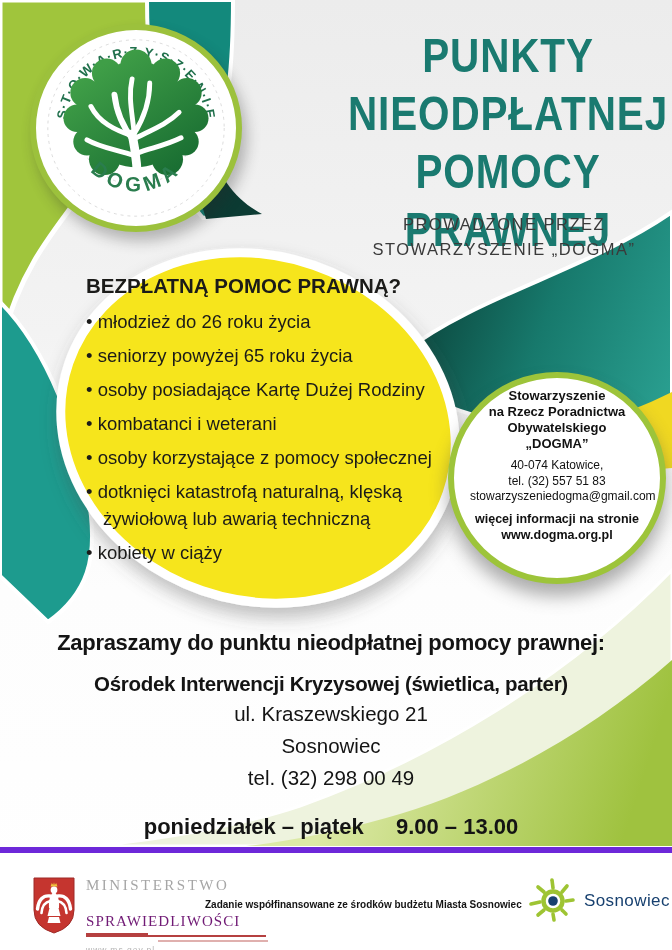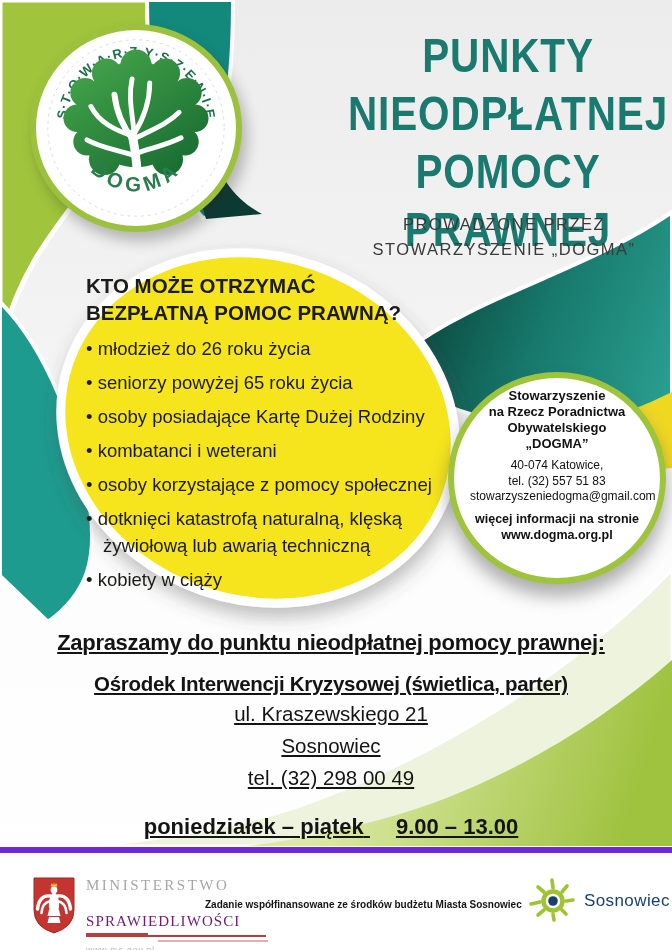--- a/index.html
+++ b/index.html
@@ -29,21 +29,21 @@
   
   .contact { position:absolute; left:448px; top:372px; width:218px; height:212px; border:6px solid #9dc43a;
              border-radius:50%; background:#ffffff; box-shadow:0 12px 18px rgba(70,70,70,.45);
              display:flex; flex-direction:column; justify-content:flex-start; text-align:center;
              padding:10px 16px; z-index:4; color:#111111; }
   .c-name { font-weight:bold; font-size:13px; line-height:16px; }
   .c-addr { margin-top:6px; font-size:12px; line-height:15.5px; }
   .c-info { margin-top:6px; font-weight:bold; font-size:12.5px; line-height:16px; }
 
   
-  .invite { position:absolute; left:0; top:630px; width:662px; text-align:center; color:#141414; z-index:2;text-decoration:underline; }
+  .invite { position:absolute; left:0; top:630px; width:662px; text-align:center; color:#141414; z-index:2; }
   .inv-head  { font-size:22px; font-weight:bold; letter-spacing:-0.3px; }
   .inv-venue { margin-top:16px; font-size:20.5px; font-weight:bold; letter-spacing:-0.3px; }
   .inv-addr  { font-size:20.5px; line-height:32px; margin-top:2px; }
   .inv-hours { margin-top:20px; font-size:22px; font-weight:bold; }
   .inv-hours .time { margin-left:26px; }
 
   
   .footer { position:absolute; left:0; top:847px; width:672px; height:103px; background:#ffffff;
             border-top:6px solid #6d28d9; z-index:5; }
   .ministry { position:absolute; left:33px; top:24px; display:flex; }
@@ -153,21 +153,20 @@
     </div>
   <div class="subtitle">
 
   <div>PROWADZONE PRZEZ</div>
       <div>STOWARZYSZENIE „DOGMA”</div>
     </div>
 
   <div class="eligibility">
     <div class="elig-head">
 
-    <div>KTO MOŻE OTRZYMAĆ</div>
         <div>BEZPŁATNĄ POMOC PRAWNĄ?</div>
       </div>
     <ul class="elig-list">
 
     <li>młodzież do 26 roku życia</li>
         <li>seniorzy powyżej 65 roku życia</li>
         <li>osoby posiadające Kartę Dużej Rodziny</li>
         <li>kombatanci i weterani</li>
         <li>osoby korzystające z pomocy społecznej</li>
         <li>dotknięci katastrofą naturalną, klęską żywiołową lub awarią techniczną</li>

